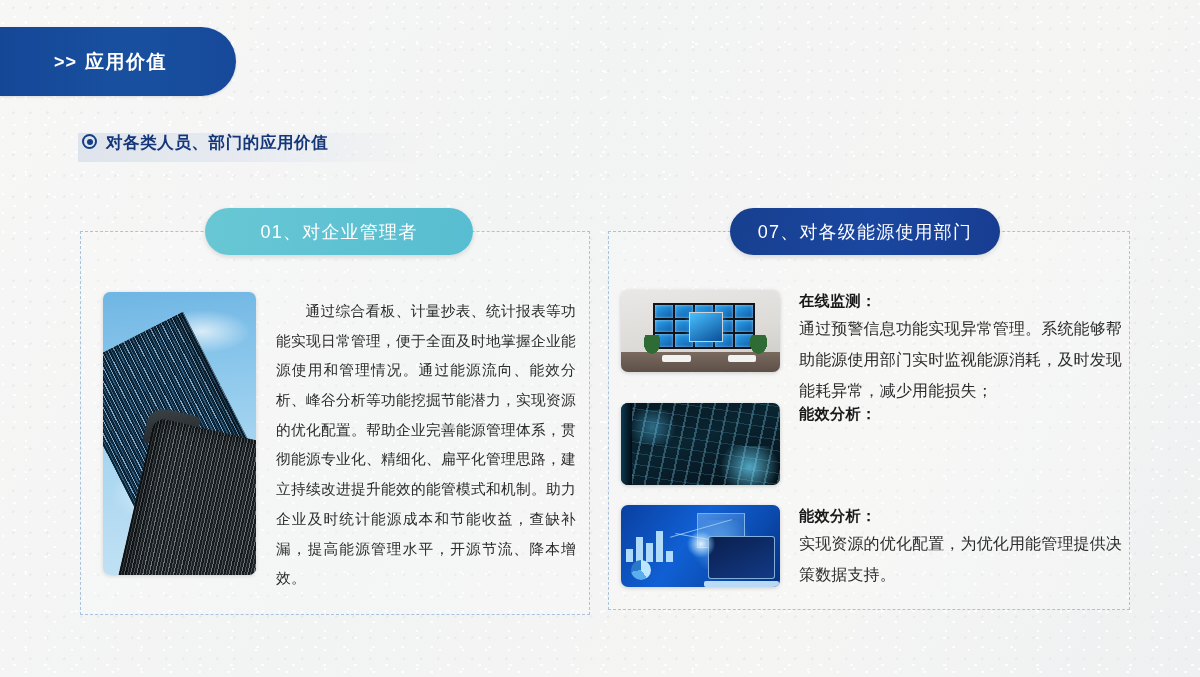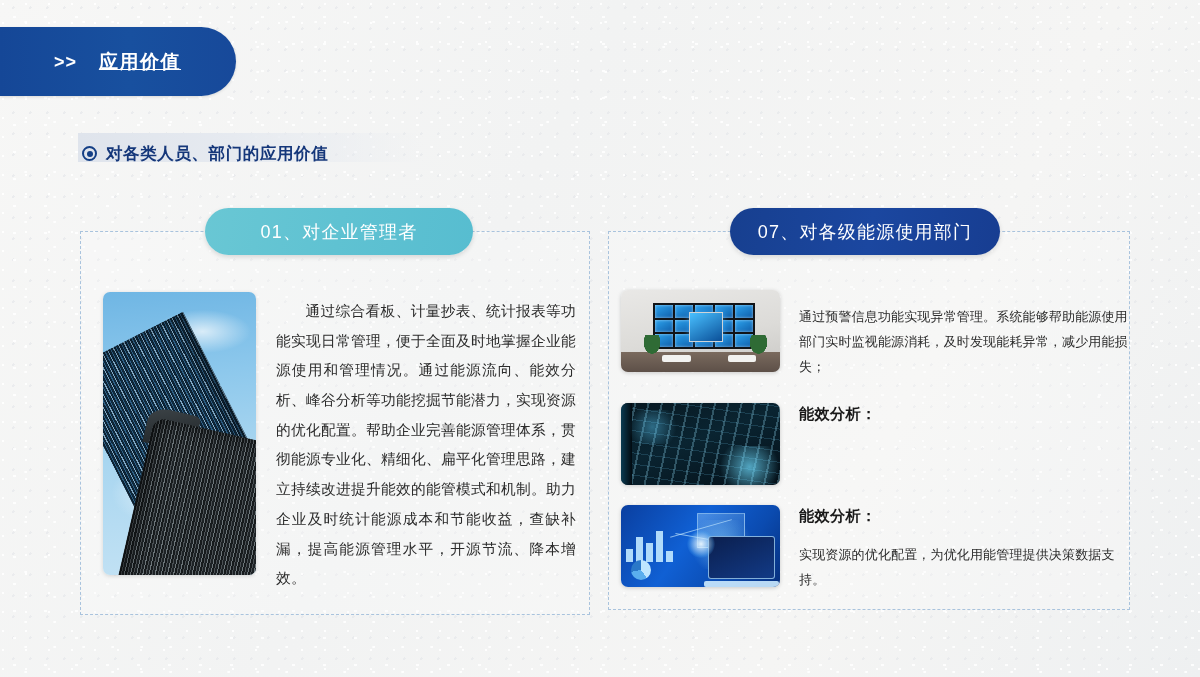--- a/index.html
+++ b/index.html
@@ -30,32 +30,32 @@
     border-radius:0 36px 36px 0;
     display:flex; align-items:center;
     box-shadow:0 1px 3px rgba(0,0,0,.12);
   }
   .banner-chevrons {
     color:#ffffff; font-size:18px; font-weight:700;
     letter-spacing:1px; margin-left:54px; line-height:1;
   }
   .banner-title {
     color:#ffffff; font-size:19px; font-weight:700;
-    letter-spacing:1.5px; margin-left:22px; line-height:1;text-decoration:underline;
+    letter-spacing:1.5px; margin-left:8px; line-height:1;
   }
 
   
   .section-band {
     position:absolute; left:78px; top:133px;
     width:345px; height:29px;
     background:linear-gradient(90deg,#dfe4ec 0%,#e6eaf0 45%,rgba(240,242,245,0) 100%);
   }
   .section-row {
     position:absolute; left:82px; top:134px;
-    display:flex; align-items:flex-end; gap:9px; height:27px;
+    display:flex; align-items:flex-start; gap:9px; height:27px;
   }
   .bullseye {
     width:15px; height:15px; border-radius:50%;
     border:2px solid #143f85;
     display:flex; align-items:center; justify-content:center;
     flex:none;
   }
   .bullseye i { width:6px; height:6px; border-radius:50%; background:#143f85; display:block; }
   .section-title {
     font-size:16.5px; font-weight:700; color:#15377a;
@@ -157,22 +157,22 @@
     width:159px; height:82px;
     border-radius:7px; overflow:hidden;
     box-shadow:0 1px 4px rgba(0,0,0,.18);
   }
   .r-text { margin-left:178px; width:338px; }
   .r-head {
     font-size:15.2px; font-weight:700; color:#191919;
     line-height:1.5; letter-spacing:.3px;
   }
   .r-body {
-    font-size:13px; line-height:1.93; color:#2c2c2c;
-    letter-spacing:.15px; margin-top:14px;
+    font-size:16px; line-height:1.93; color:#2c2c2c;
+    letter-spacing:.15px; margin-top:1px;
   }
 
   
   .tv-room { background:linear-gradient(170deg,#e9e8e6 0%,#dcdbd8 55%,#c9c8c5 100%); }
   .tv-room .wall {
     position:absolute; left:20%; top:16%; width:64%; height:56%;
     background:#111418;
   }
   .tv-room .grid {
     position:absolute; left:20%; top:16%; width:64%; height:56%;
@@ -326,20 +326,21 @@
         <i></i>
     </div>
     <div class="big"></div>
     <div class="floor"></div>
     <div class="plantL"></div>
     <div class="plantR"></div>
     <div class="deskL"></div>
     <div class="deskR"></div>
   </div>
   <div class="r-text">
+    <div class="r-head">在线监测：</div>
     <div class="r-body">通过预警信息功能实现异常管理。系统能够帮助能源使用部门实时监视能源消耗，及时发现能耗异常，减少用能损失；</div>
   </div>
 </div>
 
 <div class="r-item" id="r-item-1">
   <div class="thumb keyboard">
     <div class="keys"></div>
     <div class="edge"></div>
     <div class="glowB"></div>
     <div class="glowA"></div>

